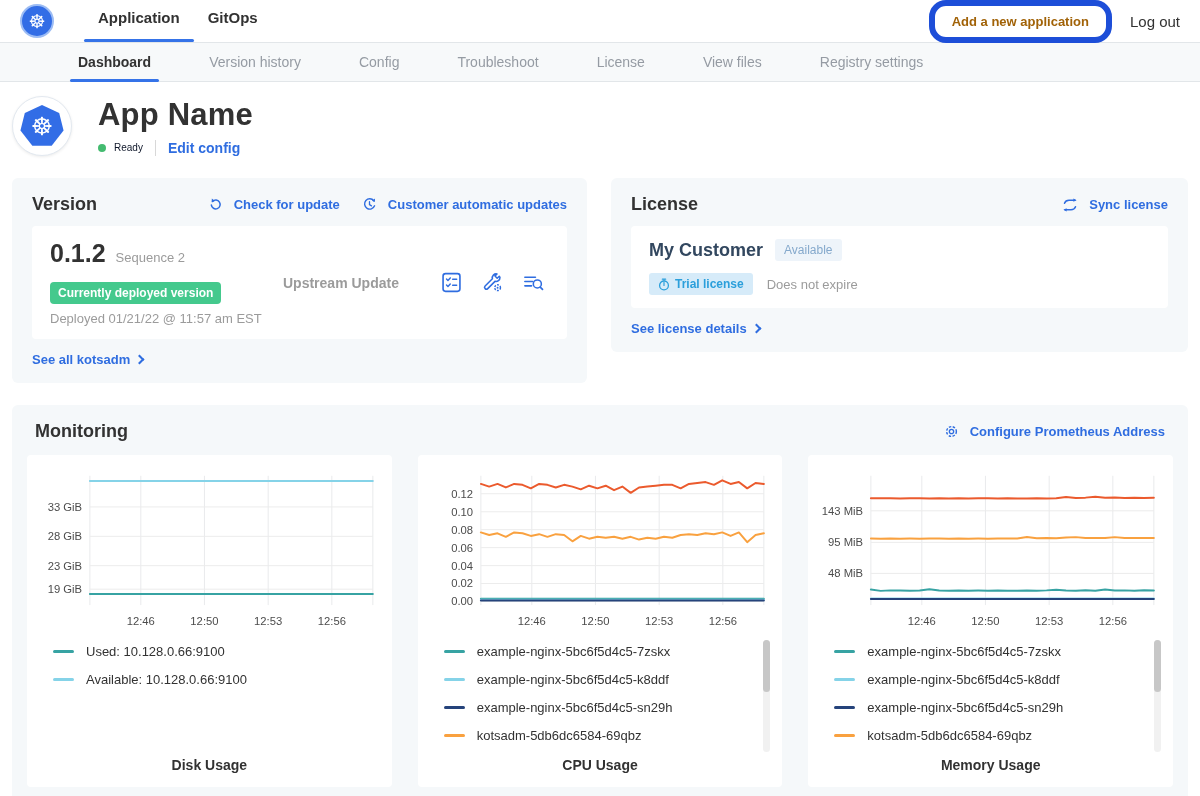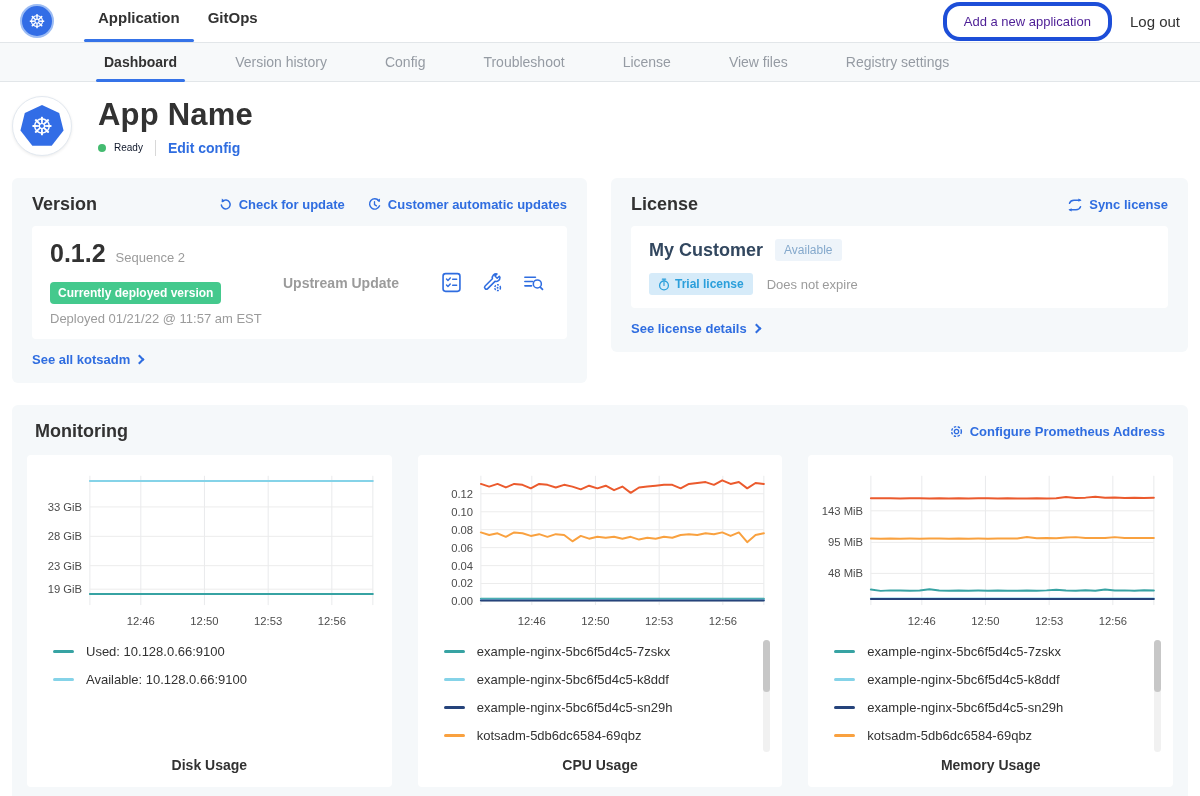--- a/index.html
+++ b/index.html
@@ -21,29 +21,29 @@
     display: flex; align-items: flex-start; padding: 9px 14px 0 14px;
     font-size: 15px; font-weight: bold; color: #323232; cursor: pointer;
     position: relative; height: 100%;
   }
   .topnav-tab.active::after {
     content: ""; position: absolute; left: 0; right: 0; bottom: 0; height: 3px;
     background: #3573e8; border-radius: 2px;
   }
   .topnav-right { margin-left: auto; display: flex; align-items: center; gap: 18px; }
   .add-app-btn {
-    border: 4px solid #1d4ed8; color: #4c1d95; background: #fff;
-    border-radius: 17px; padding: 8px 17px; font-size: 13px; font-weight: normal;
+    border: 6px solid #1d4ed8; color: #a16207; background: #fff;
+    border-radius: 17px; padding: 8px 17px; font-size: 13px; font-weight: bold;
     cursor: pointer; font-family: "Liberation Sans", sans-serif;
   }
   .logout { font-size: 15px; color: #323232; cursor: pointer; }
   
   .subnav {
     height: 40px; background: #f7f9fa; border-top: 1px solid #e2e6e9;
-    border-bottom: 1px solid #e2e6e9; display: flex; padding-left: 102px; gap: 54px;
+    border-bottom: 1px solid #e2e6e9; display: flex; padding-left: 76px; gap: 54px;
   }
   .subnav-tab {
     display: flex; align-items: center; font-size: 14px; color: #959ba3;
     cursor: pointer; position: relative; padding: 0 2px;
   }
   .subnav-tab.active { color: #323232; font-weight: bold; }
   .subnav-tab.active::after {
     content: ""; position: absolute; left: -6px; right: -6px; bottom: -1px; height: 3px;
     background: #3573e8; border-radius: 2px;
   }
@@ -69,21 +69,21 @@
   .link { color: #2f6de0; font-weight: bold; cursor: pointer; }
   .edit-config { font-size: 14px; }
   
   .cards-row { display: flex; gap: 24px; margin: 22px 12px 0 12px; align-items: flex-start; }
   .panel-card { background: #f5f8fa; border-radius: 6px; padding: 16px 20px; }
   .version-card { width: 575px; flex: none; }
   .license-card { flex: 1; }
   .card-hdr { display: flex; align-items: center; }
   .card-title { font-size: 18px; font-weight: bold; }
   .card-hdr-links { margin-left: auto; display: flex; gap: 22px; align-items: center; }
-  .hdr-link { display: flex; align-items: center; gap: 6px; font-size: 13px; }
+  .hdr-link { display: flex; align-items: center; gap: 11px; font-size: 13px; }
   .white-panel { background: #fff; border-radius: 4px; margin-top: 11px; padding: 13px 18px; }
   .version-panel { display: flex; align-items: center; gap: 8px; }
   .ver-left { width: 215px; flex: none; }
   .ver-line { display: flex; align-items: baseline; gap: 10px; }
   .ver-number { font-size: 25px; font-weight: bold; }
   .ver-seq { font-size: 13px; color: #9b9b9b; }
   .deployed-badge {
     display: inline-block; margin-top: 14px; background: #44c98d; color: #fff;
     font-size: 12px; font-weight: bold; padding: 4px 8px; border-radius: 4px;
   }

